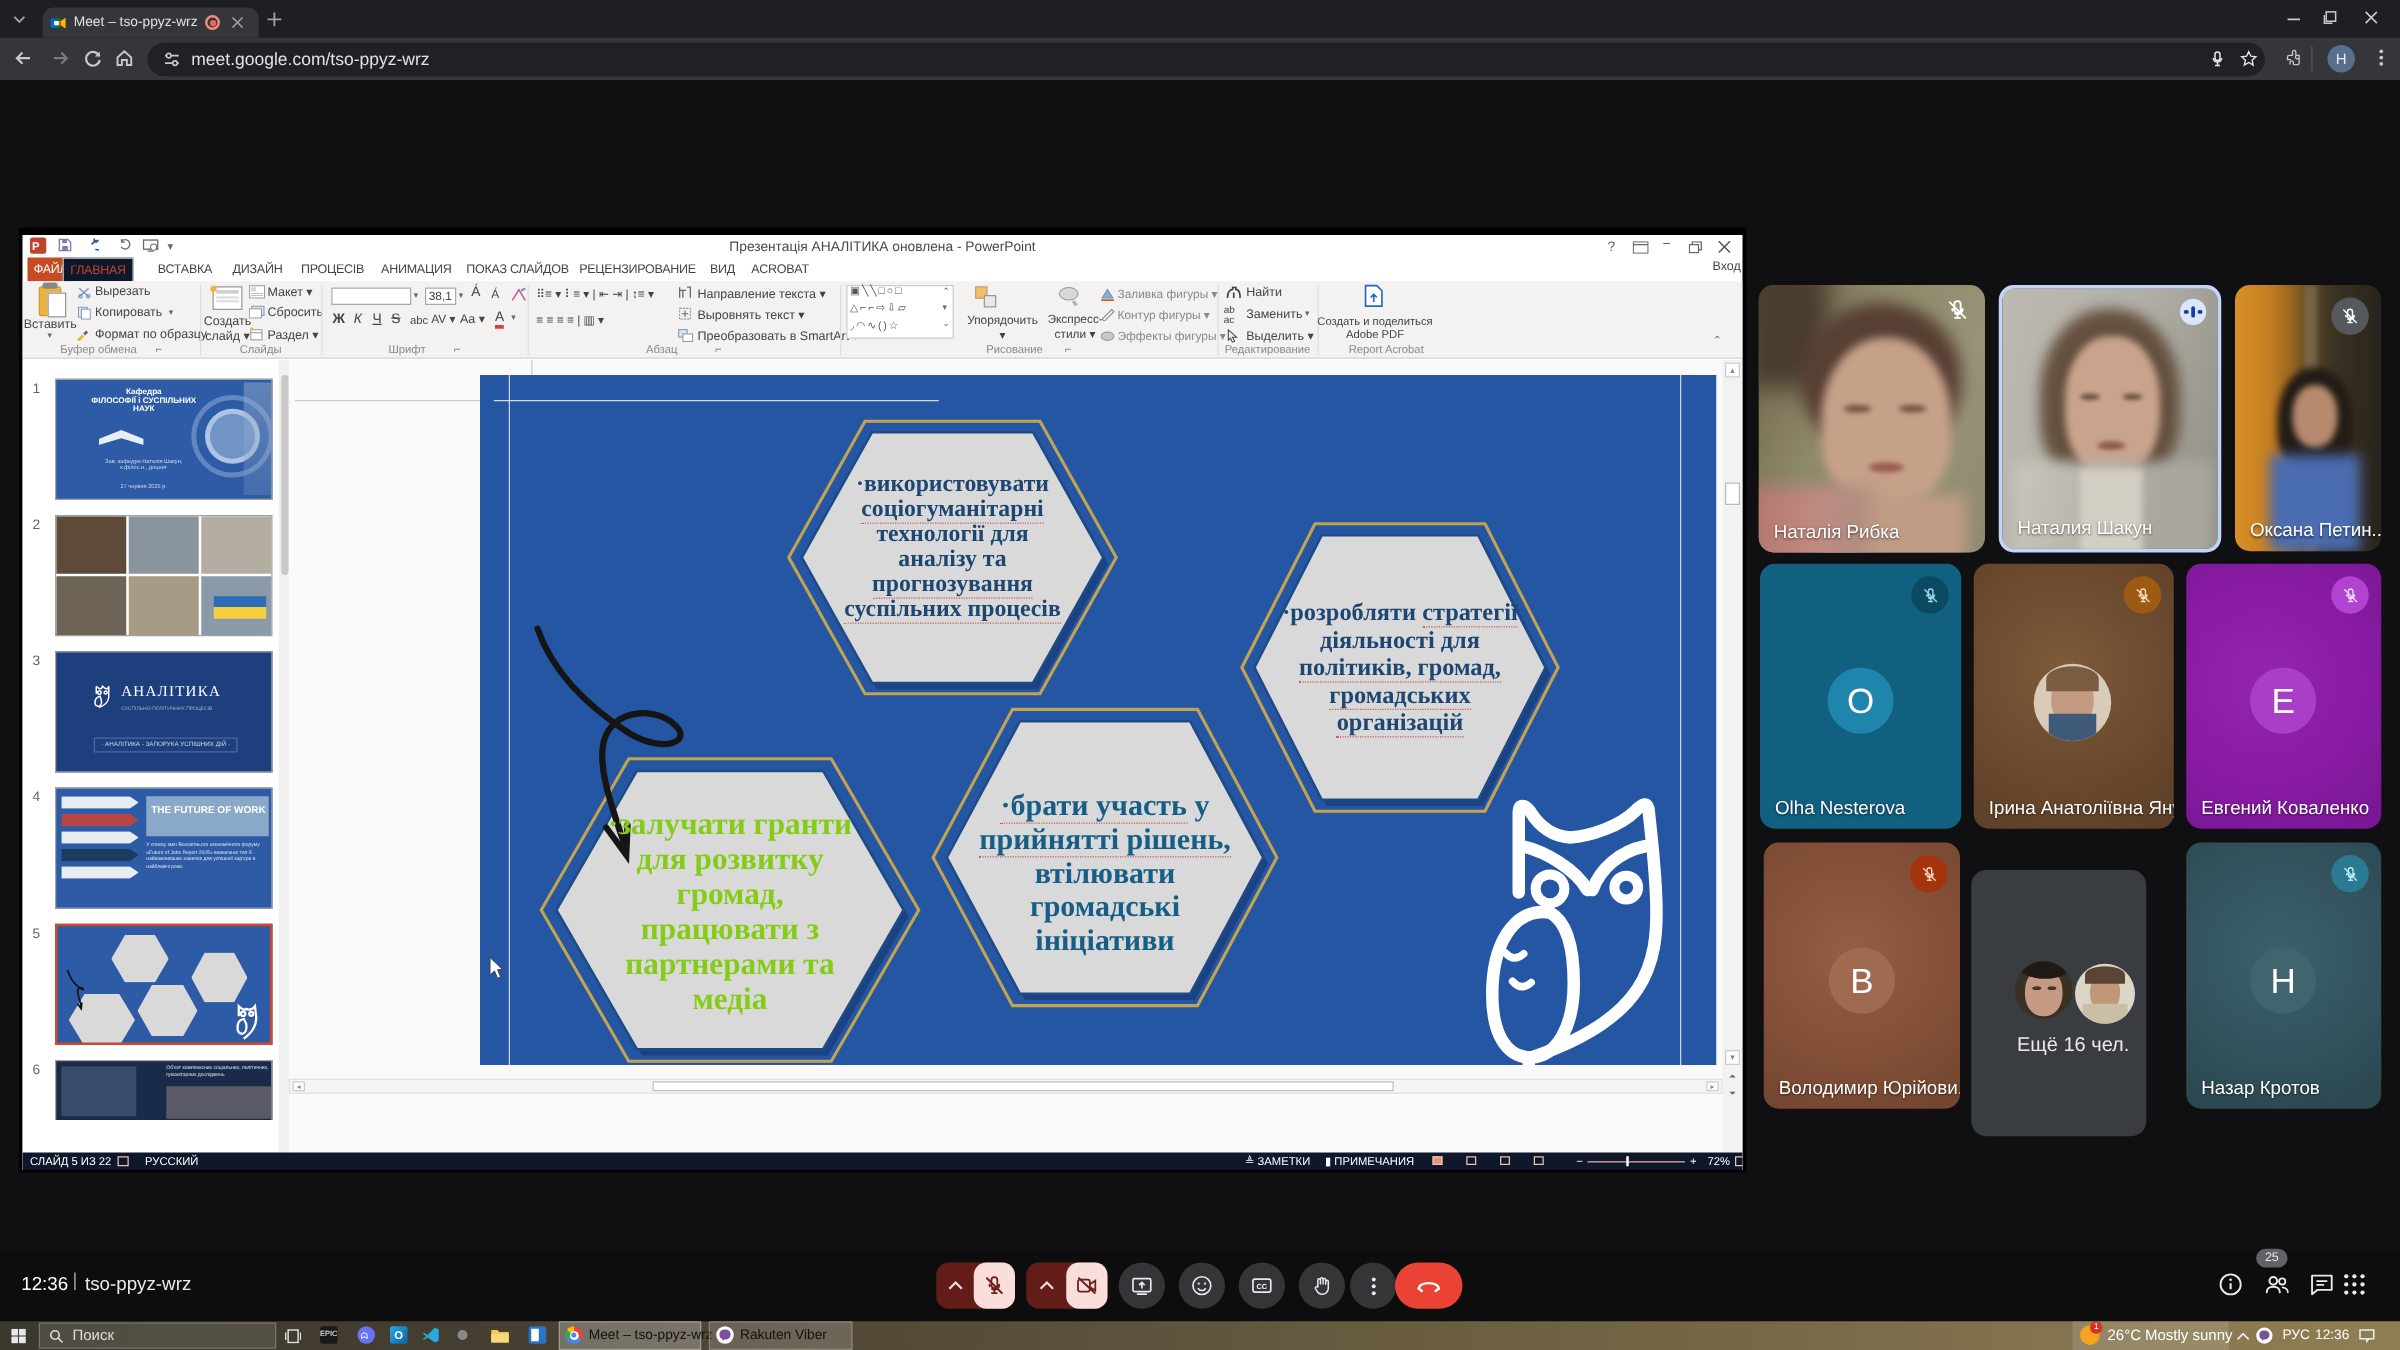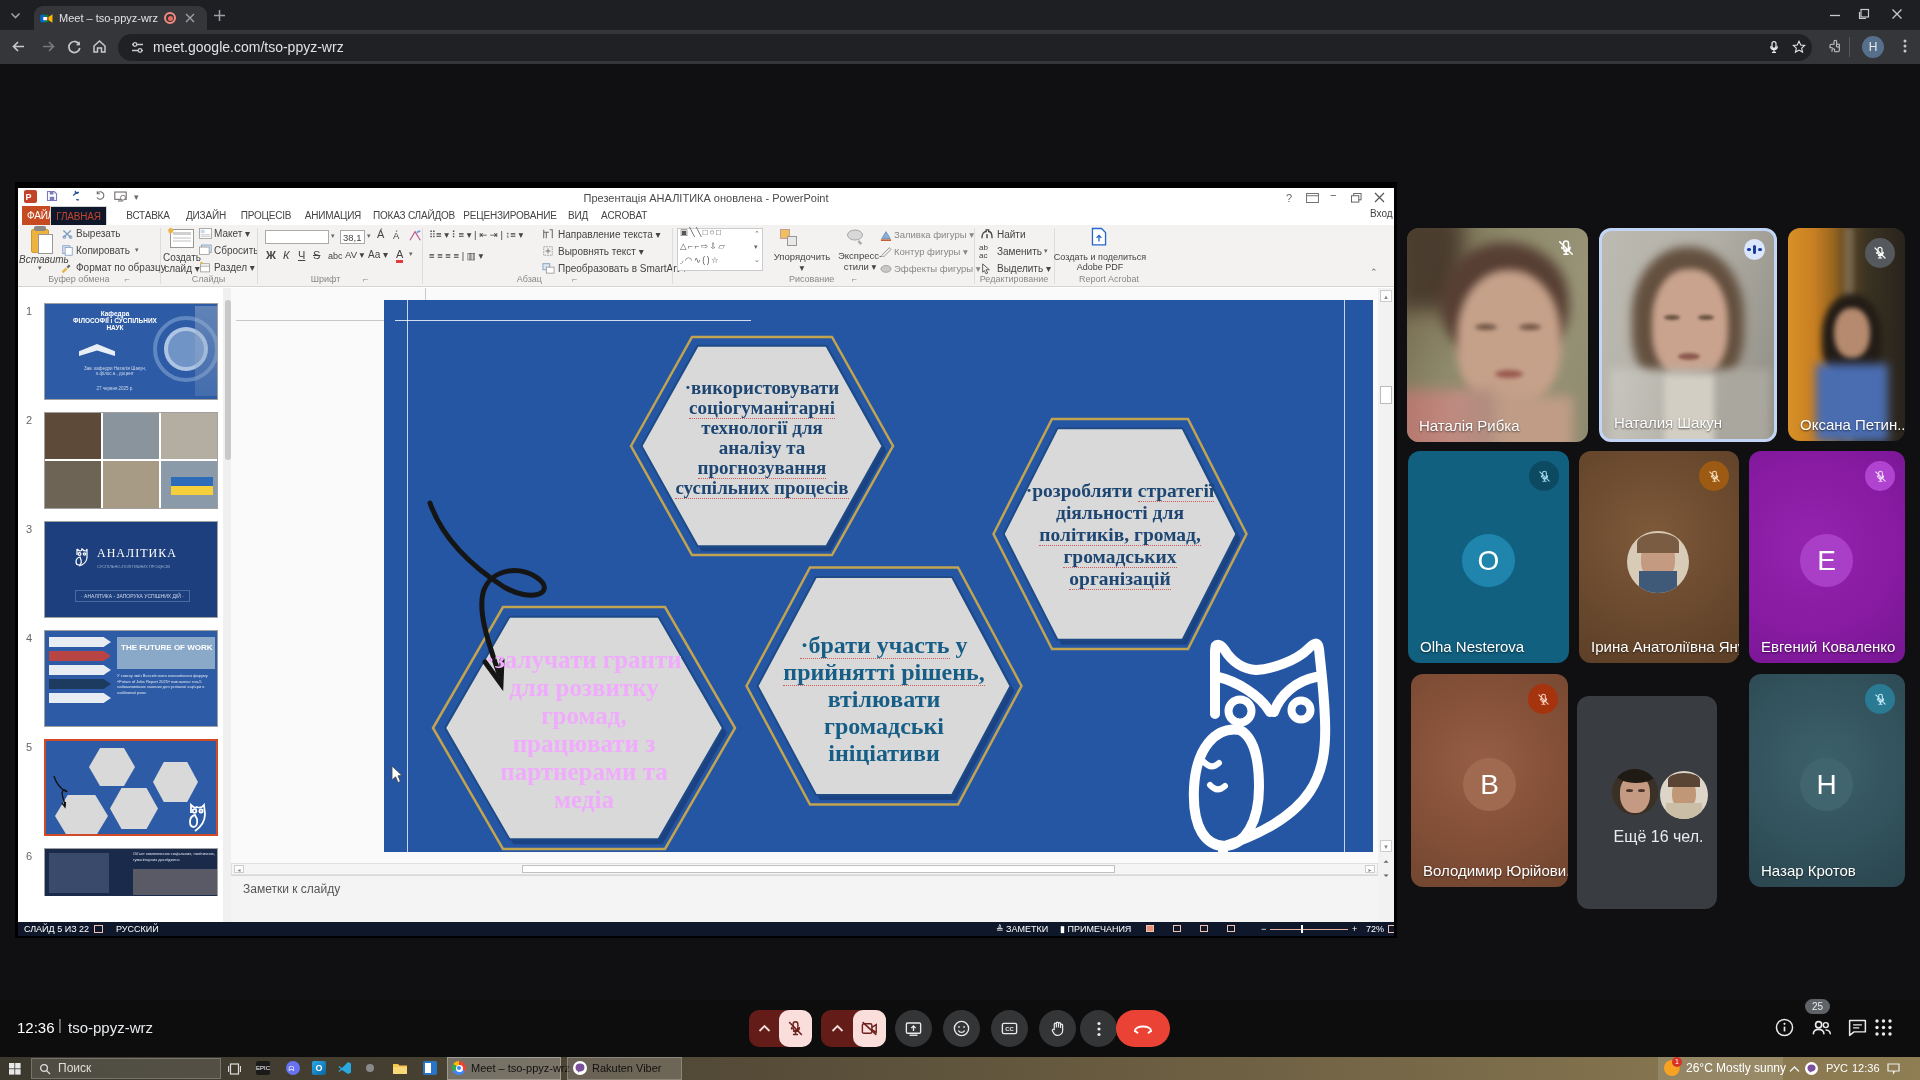--- a/index.html
+++ b/index.html
@@ -166,21 +166,21 @@
   <div class="ptab" style="left:356px;width:80px;">ПОКАЗ СЛАЙДОВ</div>
   <div class="ptab" style="left:447px;width:90px;">РЕЦЕНЗИРОВАНИЕ</div>
   <div class="ptab" style="left:548px;width:24px;">ВИД</div>
   <div class="ptab" style="left:583px;width:46px;">ACROBAT</div>
 
   <div id="ribbon">
 
     <div class="abs" style="left:13px;top:4px;width:18px;height:24px;background:#ecb33e;border-radius:2px;border:1px solid #c99a2e;"></div>
     <div class="abs" style="left:16px;top:1px;width:12px;height:5px;background:#8a8886;border-radius:2px;"></div>
     <div class="abs" style="left:20px;top:9px;width:15px;height:20px;background:#fff;border:1px solid #9a9896;"></div>
-    <div class="abs" style="left:1px;top:29px;width:44px;text-align:center;font-size:10px;color:#444;font-style:italic;">Вставить</div>
+    <div class="abs" style="left:1px;top:29px;width:44px;text-align:left;font-size:10px;color:#444;">Вставить</div>
     <div class="abs" style="left:20px;top:39px;font-size:7px;color:#666;">▾</div>
     <svg class="abs" style="left:44px;top:4px" width="11" height="10" viewBox="0 0 16 14">
             <path d="M2 2 L13 12 M13 2 L2 12" stroke="#7a9ac0" stroke-width="1.8"></path>
             <circle cx="3.5" cy="11.5" r="2" fill="none" stroke="#7a9ac0" stroke-width="1.4"></circle>
             <circle cx="12.5" cy="11.5" r="2" fill="none" stroke="#7a9ac0" stroke-width="1.4"></circle>
           </svg>
     <div class="abs" style="left:58px;top:3px;font-size:10px;color:#444;">Вырезать</div>
     <svg class="abs" style="left:44px;top:20px" width="11" height="11" viewBox="0 0 14 14">
             <rect x="1" y="1" width="9" height="10" fill="#dce6f2" stroke="#7a9ac0"></rect>
             <rect x="4" y="3" width="9" height="10" fill="#fff" stroke="#7a9ac0"></rect>
@@ -430,37 +430,34 @@
         </g>
 
         <g stroke="#151515" stroke-width="5" fill="none" stroke-linecap="round">
           <path d="M46,203 C58,237 84,264 120,287 C148,303 170,293 156,280 C140,265 106,267 99,293 C94,314 105,344 115,374"></path>
           <path d="M101,362 L117,384 L118,360"></path>
         </g>
       </svg>
 
       <div class="abs" style="left:248px;top:78px;width:260px;text-align:center;font-family:'Liberation Serif',serif;font-weight:bold;font-size:19px;line-height:20px;color:#1d4672;">·використовувати<br><span style="border-bottom:1.5px dotted rgba(205,70,70,0.85);">соціогуманітарні</span><br>технології для<br>аналізу та<br><span style="border-bottom:1.5px dotted rgba(205,70,70,0.85);">прогнозування</span><br><span style="border-bottom:1.5px dotted rgba(205,70,70,0.85);">суспільних процесів</span></div>
       <div class="abs" style="left:626px;top:180px;width:220px;text-align:center;font-family:'Liberation Serif',serif;font-weight:bold;font-size:19.5px;line-height:22px;color:#1d4672;">·розробляти <span style="border-bottom:1.5px dotted rgba(205,70,70,0.85);">стратегії</span><br>діяльності для<br><span style="border-bottom:1.5px dotted rgba(205,70,70,0.85);">політиків, громад,</span><br><span style="border-bottom:1.5px dotted rgba(205,70,70,0.85);">громадських</span><br><span style="border-bottom:1.5px dotted rgba(205,70,70,0.85);">організацій</span></div>
-      <div class="abs" style="left:70px;top:346px;width:260px;text-align:center;font-family:'Liberation Serif',serif;font-weight:bold;font-size:25px;line-height:28px;color:#f0abfc;">·залучати гранти<br>для розвитку<br>громад,<br>працювати з<br>партнерами та<br>медіа</div>
+      <div class="abs" style="left:70px;top:346px;width:260px;text-align:center;font-family:'Liberation Serif',serif;font-weight:bold;font-size:25px;line-height:28px;color:#84cc16;">·залучати гранти<br>для розвитку<br>громад,<br>працювати з<br>партнерами та<br>медіа</div>
       <div class="abs" style="left:375px;top:332px;width:250px;text-align:center;font-family:'Liberation Serif',serif;font-weight:bold;font-size:24px;line-height:27px;color:#175e87;"><span style="border-bottom:1.5px dotted rgba(205,70,70,0.85);">·брати участь</span> у<br><span style="border-bottom:1.5px dotted rgba(205,70,70,0.85);">прийнятті рішень,</span><br>втілювати<br>громадські<br>ініціативи</div>
 
     </div>
     <svg class="abs" style="left:160px;top:478px" width="12" height="18" viewBox="0 0 12 18">
             <path d="M1 0 L1 14 L4.6 10.8 L7 16.5 L9.4 15.4 L7 9.8 L11 9.6 Z" fill="#fff" stroke="#444" stroke-width="0.8"></path>
           </svg>
 
     <div class="abs" style="left:0;top:575px;width:1147px;height:12px;background:#f5f5f5;border:1px solid #e0e0e0;">
       <div class="abs" style="left:2px;top:1px;width:10px;height:8px;background:#fdfdfd;border:1px solid #ccc;font-size:6px;color:#888;text-align:center;line-height:8px;">◂</div>
       <div class="abs" style="right:2px;top:1px;width:10px;height:8px;background:#fdfdfd;border:1px solid #ccc;font-size:6px;color:#888;text-align:center;line-height:8px;">▸</div>
       <div class="abs" style="left:290px;top:1px;width:593px;height:8px;background:#fff;border:1px solid #c0c0c0;"></div>
     </div>
 
-    <div class="abs" style="left:0;top:587px;width:1147px;height:47px;background:#f4f4f4;border-top:1px solid #d8d8d8;">
-      <div class="abs" style="left:12px;top:6px;font-size:12px;color:#555;">Заметки к слайду</div>
-    </div>
   </div>
   <div id="vscroll">
     <div class="abs" style="left:2px;top:2px;width:12px;height:12px;background:#fdfdfd;border:1px solid #ccc;font-size:7px;color:#888;text-align:center;line-height:11px;">▴</div>
     <div class="abs" style="left:2px;top:98px;width:12px;height:18px;background:#fff;border:1px solid #bbb;"></div>
     <div class="abs" style="left:2px;top:552px;width:12px;height:12px;background:#fdfdfd;border:1px solid #ccc;font-size:7px;color:#888;text-align:center;line-height:11px;">▾</div>
     <div class="abs" style="left:2px;top:568px;width:12px;height:12px;font-size:7px;color:#666;text-align:center;line-height:11px;">⏶</div>
     <div class="abs" style="left:2px;top:582px;width:12px;height:12px;font-size:7px;color:#666;text-align:center;line-height:11px;">⏷</div>
   </div>
   <div id="statusbar" style="font-size:9px;">
     <div class="abs" style="left:6px;top:2px;">СЛАЙД 5 ИЗ 22</div>

